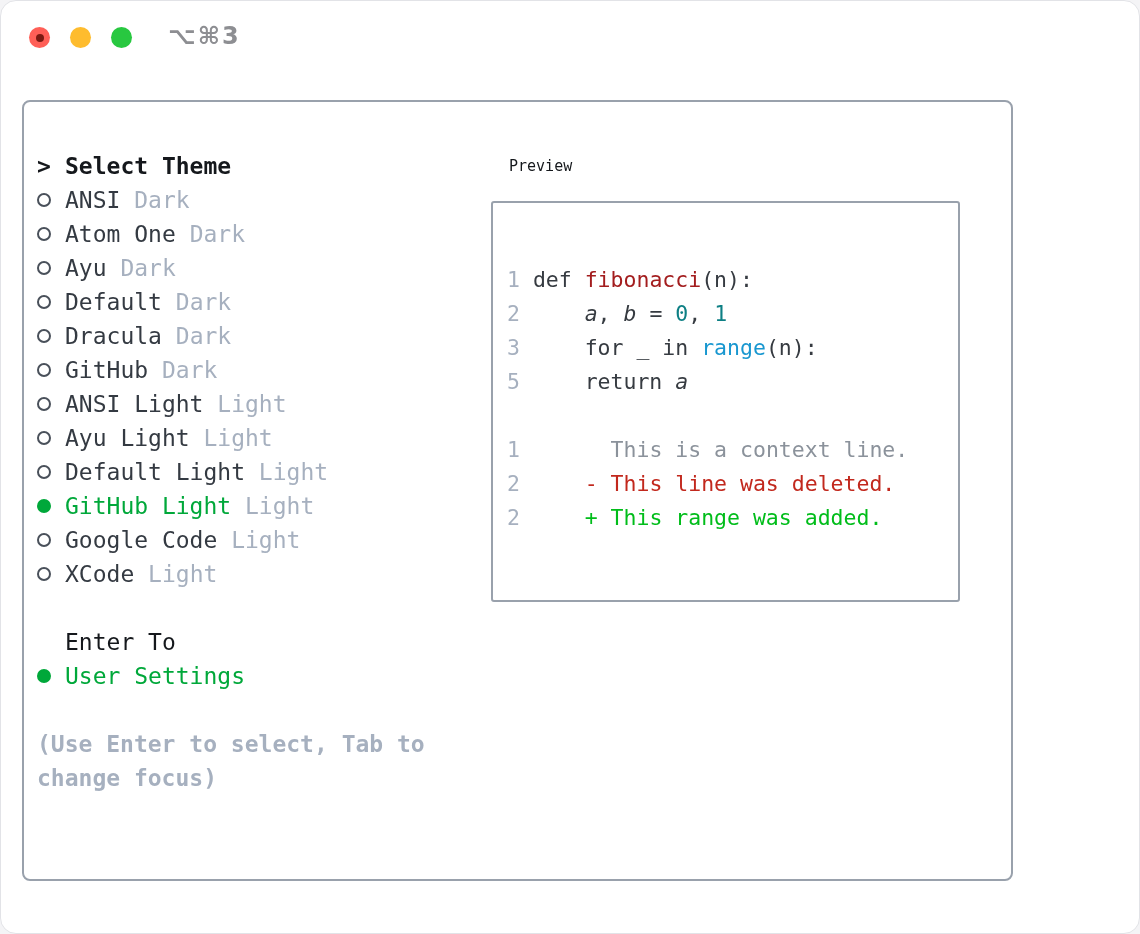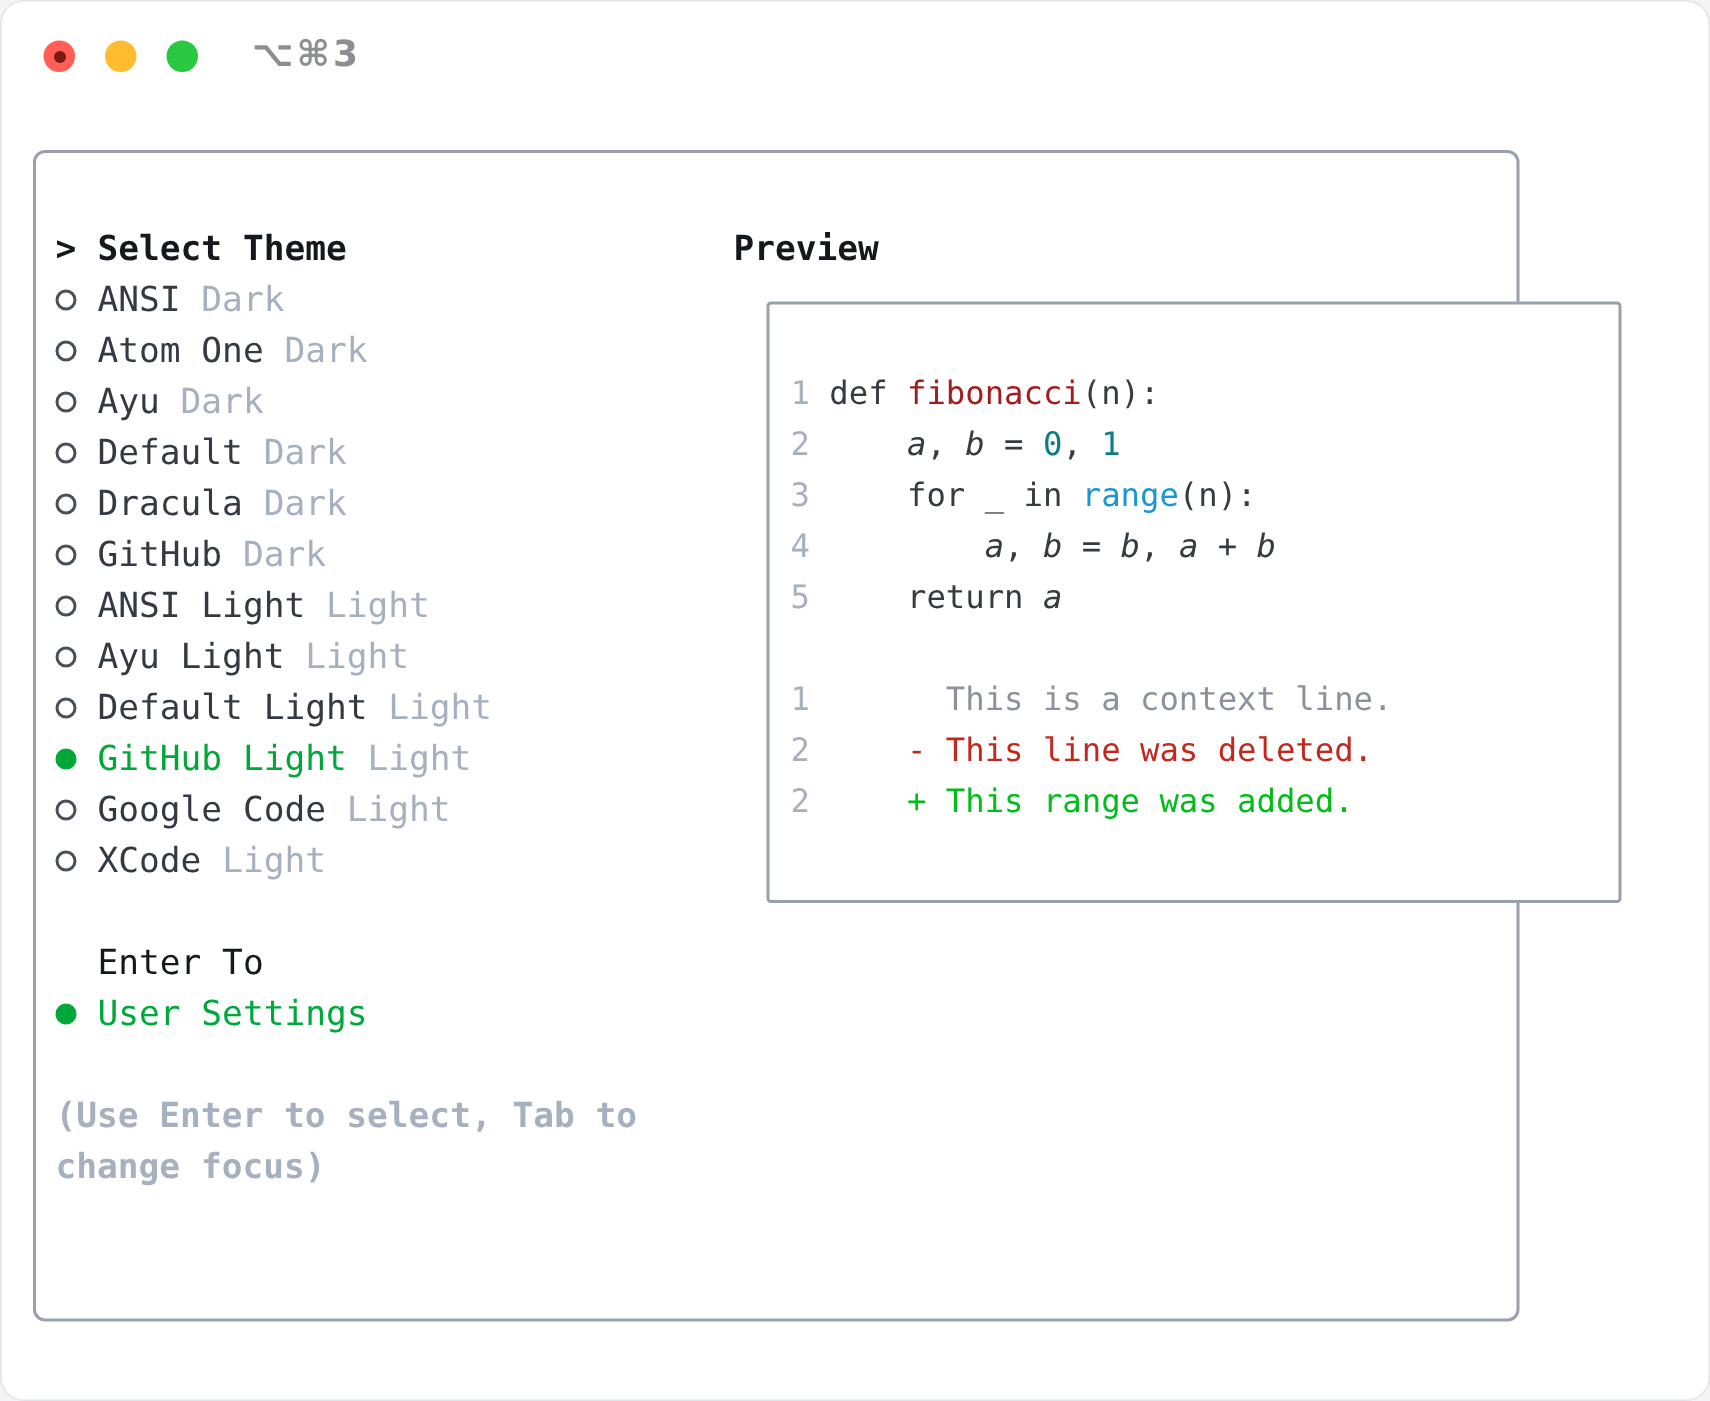--- a/index.html
+++ b/index.html
@@ -53,29 +53,29 @@
   .radio.on { background: var(--green); border-color: var(--green); }
   .header-row { font-weight: bold; color: var(--heading); }
   .tname { color: var(--text); }
   .row.selected .tname { color: var(--green); }
   .variant { color: var(--muted); margin-left: 1ch; }
   .apply-header { color: var(--heading); }
   .hint { color: var(--muted); font-weight: bold; }
   .hint .row { height: 34px; }
   
   .preview-label {
-    position: absolute; left: 488px; top: 148px; height: 34px; line-height: 34px;
-    font-weight: bold; font-size: 23px; color: var(--heading);
+    position: absolute; left: 508px; top: 148px; height: 34px; line-height: 34px;
+    font-weight: normal; font-size: 15px; color: var(--heading);
   }
   .preview-box {
-    position: absolute; left: 510px; top: 200px;
-    width: 570px; height: 401px;
+    position: absolute; left: 490px; top: 200px;
+    width: 469px; height: 401px;
     border: 2px solid var(--panel-border);
     border-radius: 3px;
-    padding: 43px 14px;
+    padding: 60px 14px;
     overflow: hidden;
     background: #fff;
   }
   .code-line {
     height: 34px; line-height: 34px; font-size: 21.5px;
     white-space: pre; color: var(--code-plain);
   }
   .ln { display: inline-block; width: 2ch; color: var(--muted); }
   .c-plain   { color: var(--code-plain); }
   .c-title   { color: var(--red-title); }
@@ -132,21 +132,20 @@
         <div class="row">(Use Enter to select, Tab to</div>
         <div class="row">change focus)</div>
       </div>
   </div>
 
   <div class="preview-label">Preview</div>
   <div class="preview-box" id="preview-box">
       <div class="code-line"><span class="ln">1</span><span class="c-plain">def </span><span class="c-title">fibonacci</span><span class="c-plain">(n):</span></div>
       <div class="code-line"><span class="ln">2</span><span class="c-plain">    </span><span class="c-var">a</span><span class="c-plain">, </span><span class="c-var">b</span><span class="c-plain"> = </span><span class="c-num">0</span><span class="c-plain">, </span><span class="c-num">1</span></div>
       <div class="code-line"><span class="ln">3</span><span class="c-plain">    for _ in </span><span class="c-builtin">range</span><span class="c-plain">(n):</span></div>
-      <div class="code-line"><span class="ln">4</span><span class="c-plain">        </span><span class="c-var">a</span><span class="c-plain">, </span><span class="c-var">b</span><span class="c-plain"> = </span><span class="c-var">b</span><span class="c-plain">, </span><span class="c-var">a</span><span class="c-plain"> + </span><span class="c-var">b</span></div>
       <div class="code-line"><span class="ln">5</span><span class="c-plain">    return </span><span class="c-var">a</span></div>
       <div class="code-line"><span class="ln"></span></div>
       <div class="code-line"><span class="ln">1</span><span class="c-plain">      </span><span class="c-context">This is a context line.</span></div>
       <div class="code-line"><span class="ln">2</span><span class="c-plain">    </span><span class="c-removed">- This line was deleted.</span></div>
       <div class="code-line"><span class="ln">2</span><span class="c-plain">    </span><span class="c-added">+ This range was added.</span></div>
     </div>
 
 </div>
 
 </body></html>

